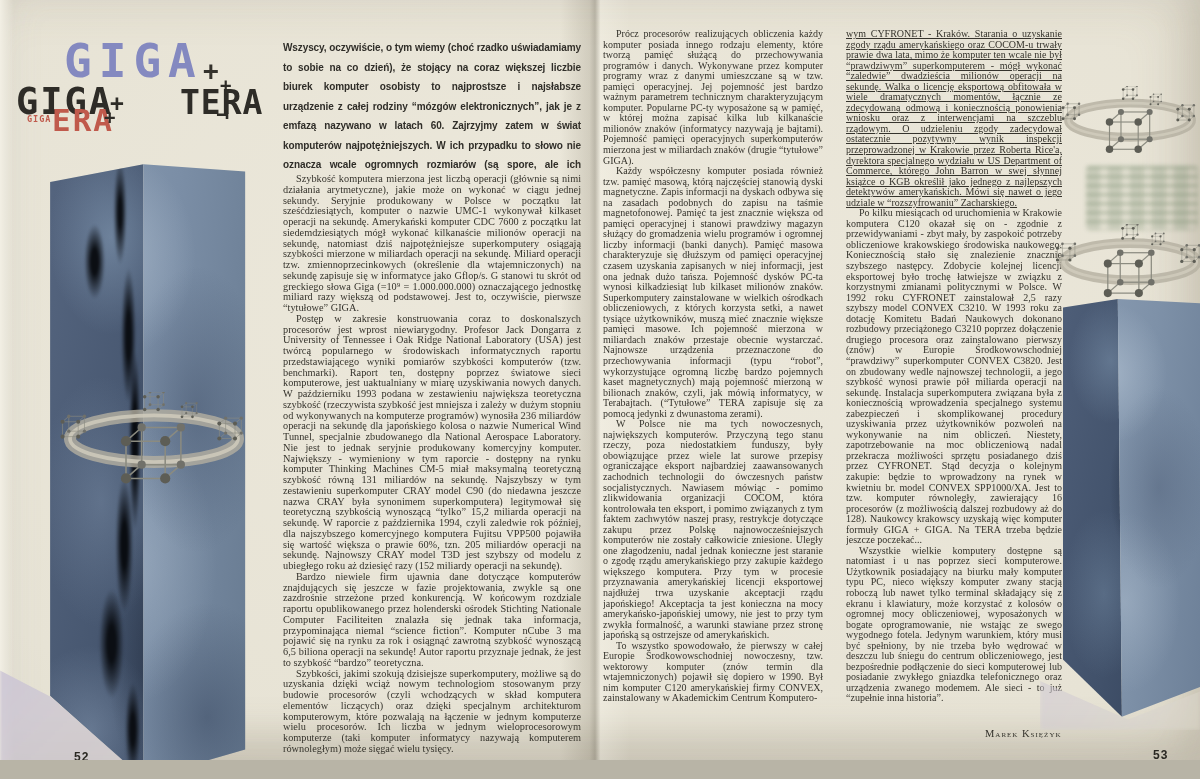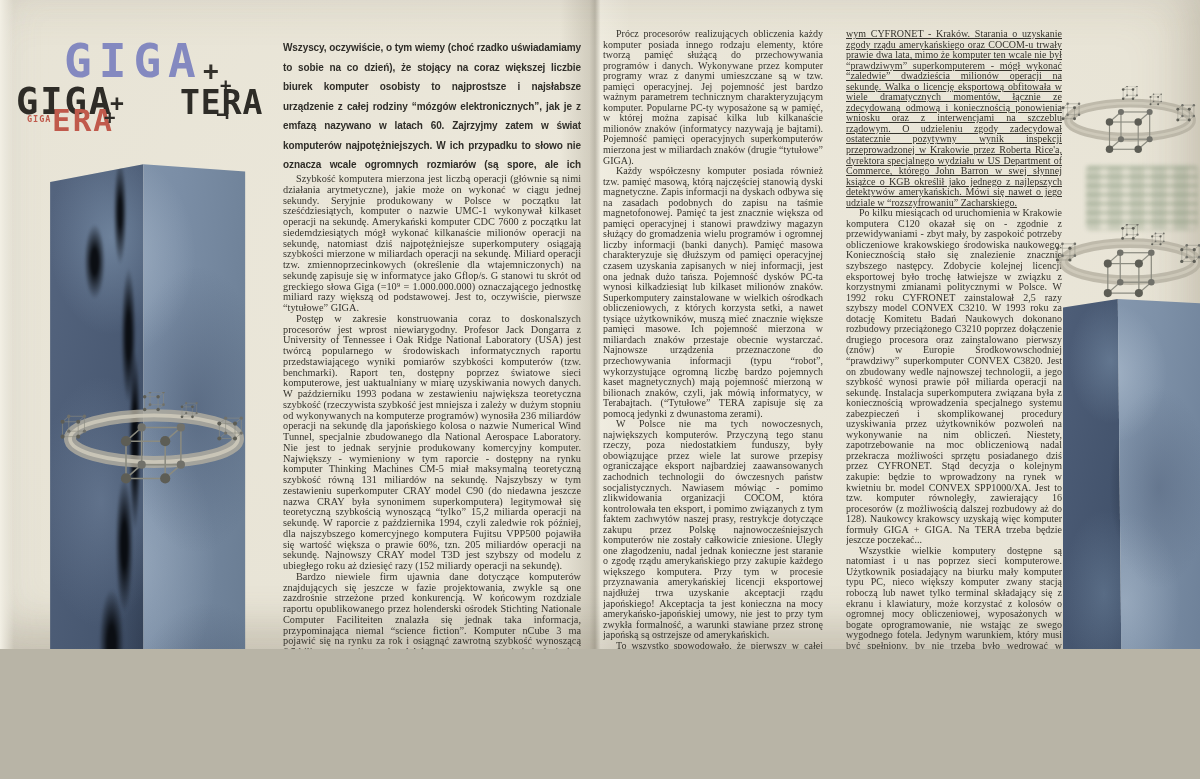--- a/index.html
+++ b/index.html
@@ -1,16 +1,16 @@
 <!DOCTYPE html>
 <html lang="pl"><head>
 <meta charset="utf-8">
 <style>
   html,body{margin:0;padding:0;background:#b8b4a6;}
-  .spread{position:relative;width:1200px;height:649px;overflow:hidden;
+  .spread{position:relative;width:1200px;height:760px;overflow:hidden;
     background:
       radial-gradient(1400px 900px at 50% 40%, #ece8db 0%, #e7e3d5 55%, #d8d4c4 100%);
     box-shadow:inset 0 -22px 40px rgba(110,100,80,.22), inset -24px 0 50px rgba(110,100,80,.14), inset 18px 0 30px rgba(255,255,250,.25);
     font-family:"Liberation Serif", serif; color:#35332c;}
   .fold{position:absolute;left:560px;top:0;width:70px;height:779px;pointer-events:none;
     background:linear-gradient(90deg, rgba(100,92,72,0) 0%, rgba(100,92,72,.18) 42%, rgba(70,64,48,.28) 50%, rgba(255,253,244,.25) 58%, rgba(100,92,72,0) 100%);}
   
   .title{position:absolute;left:0;top:0;width:280px;height:170px;font-family:"DejaVu Sans Mono", monospace;font-weight:bold;}
   .title span{position:absolute;white-space:nowrap;}
   .t-giga-top{left:64px;top:34px;font-size:46px;letter-spacing:7px;color:#8489c0;}

